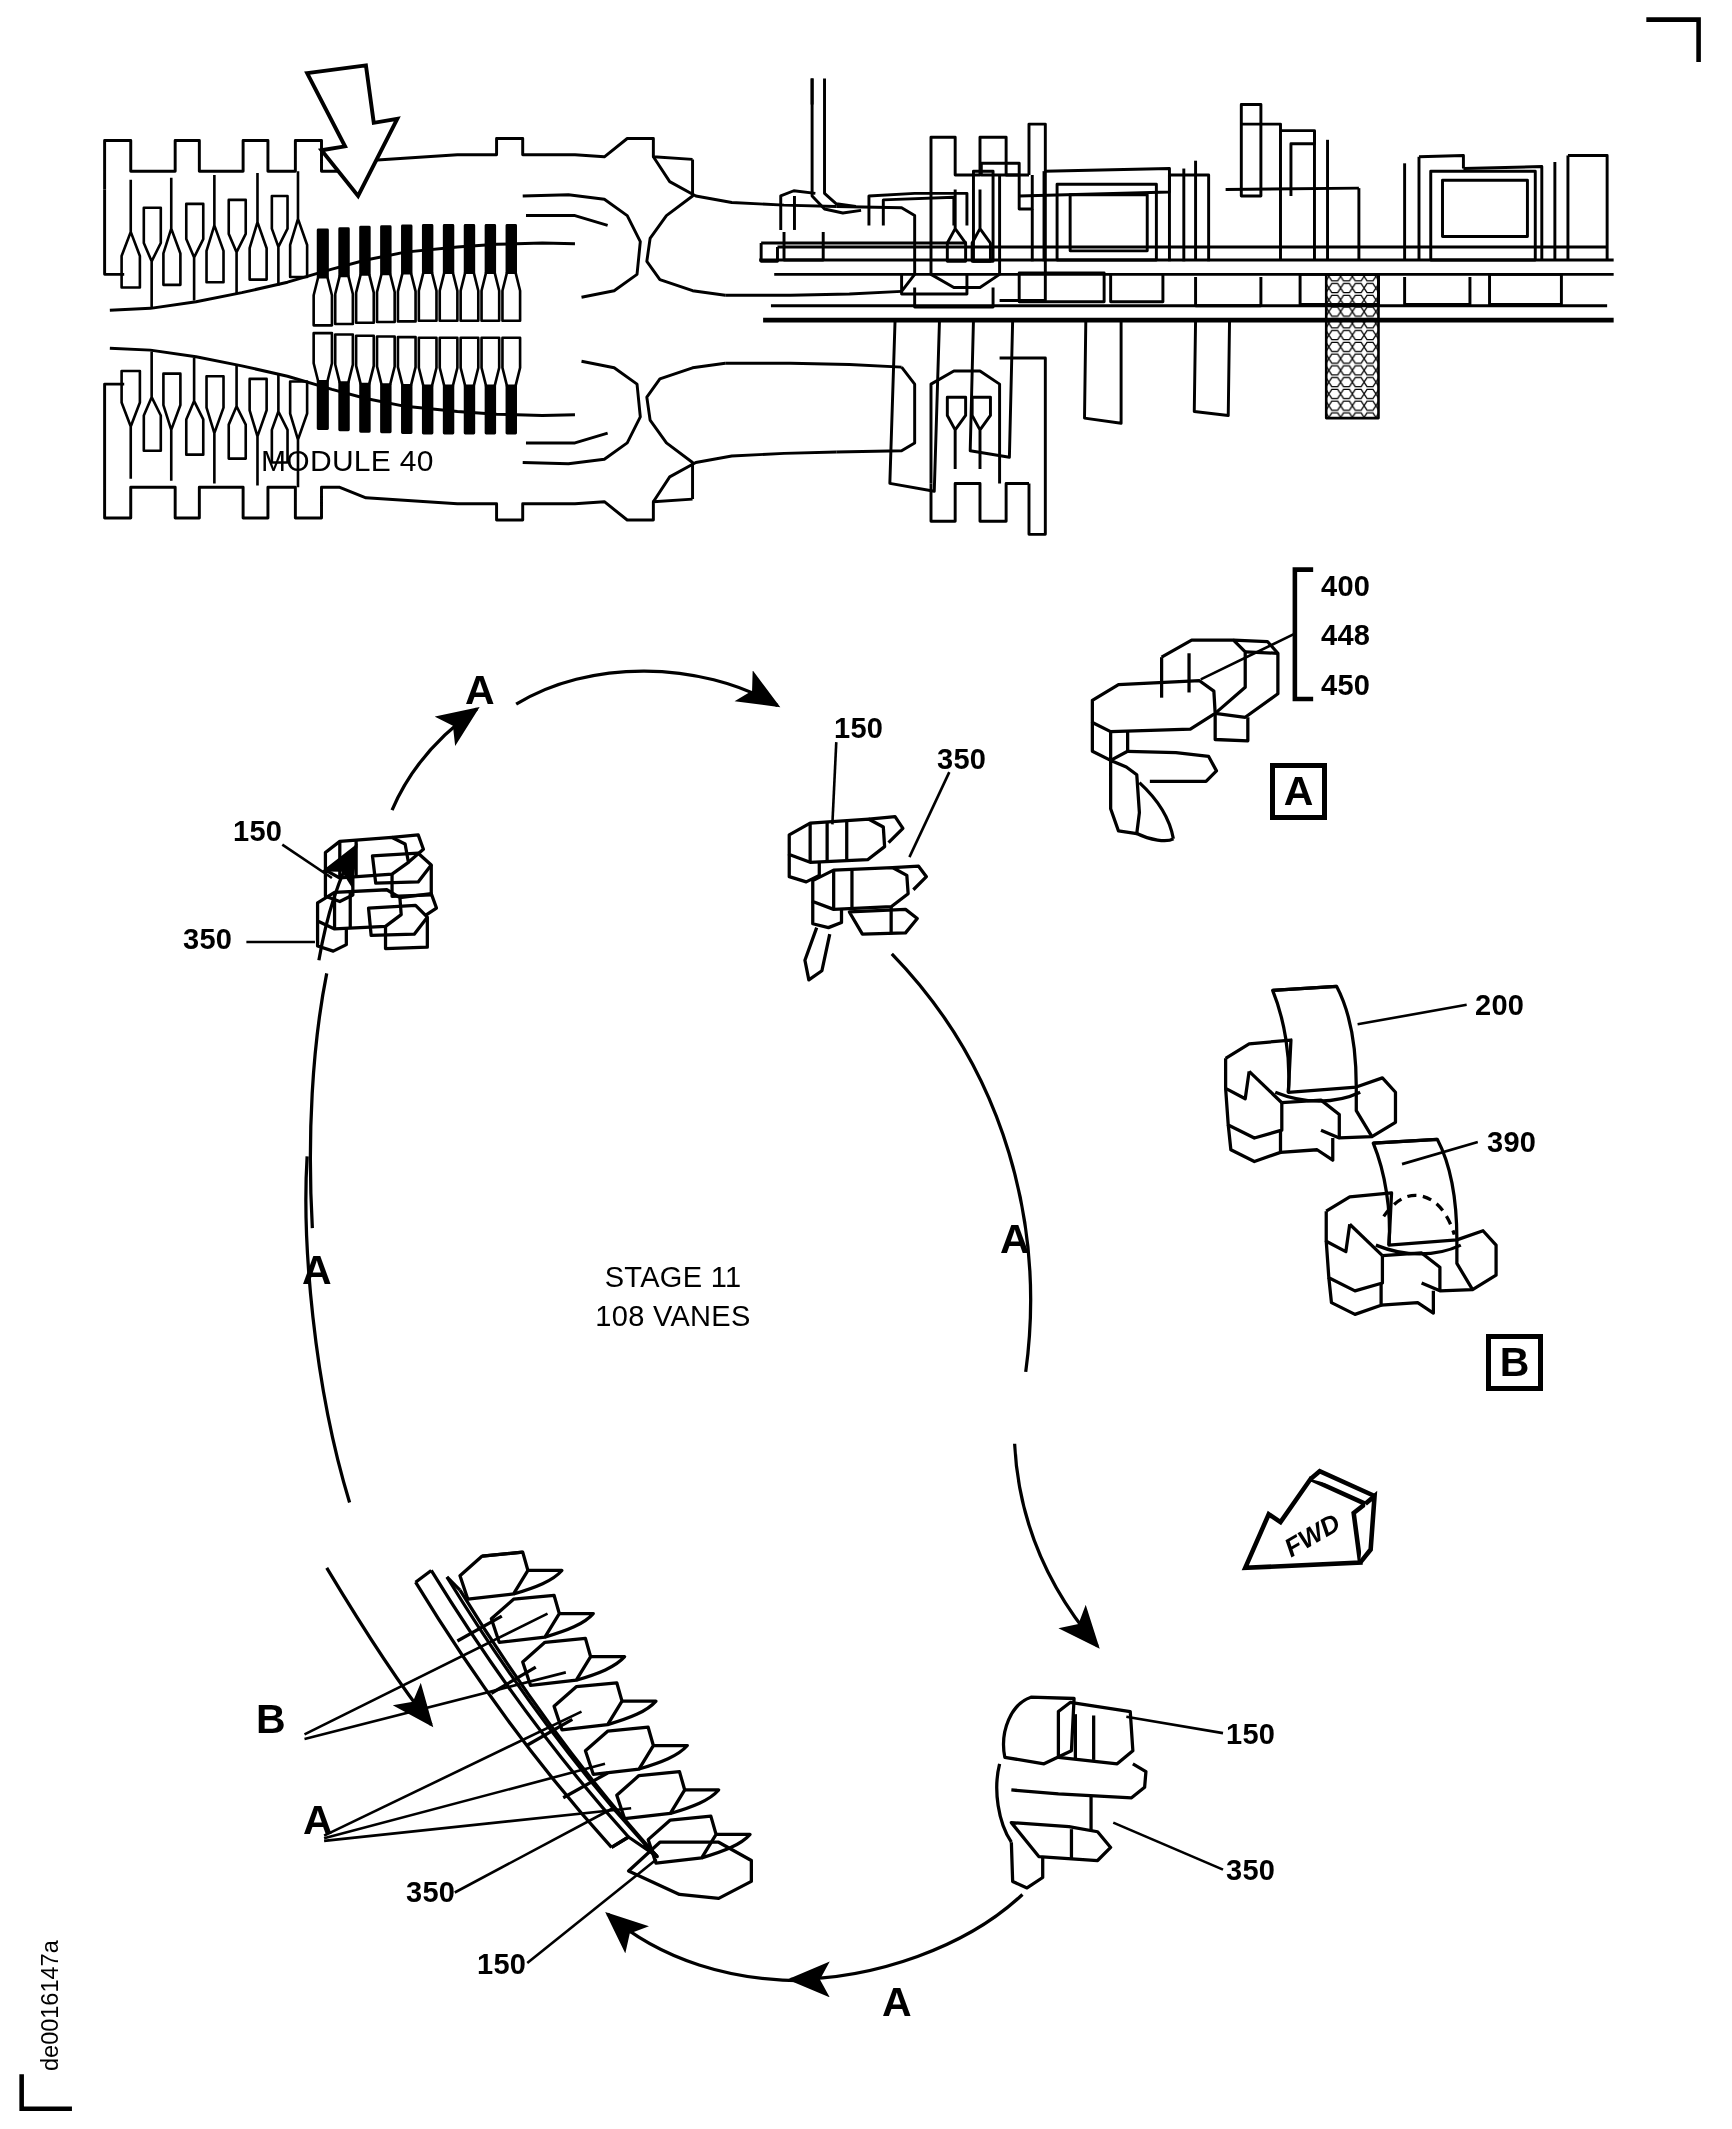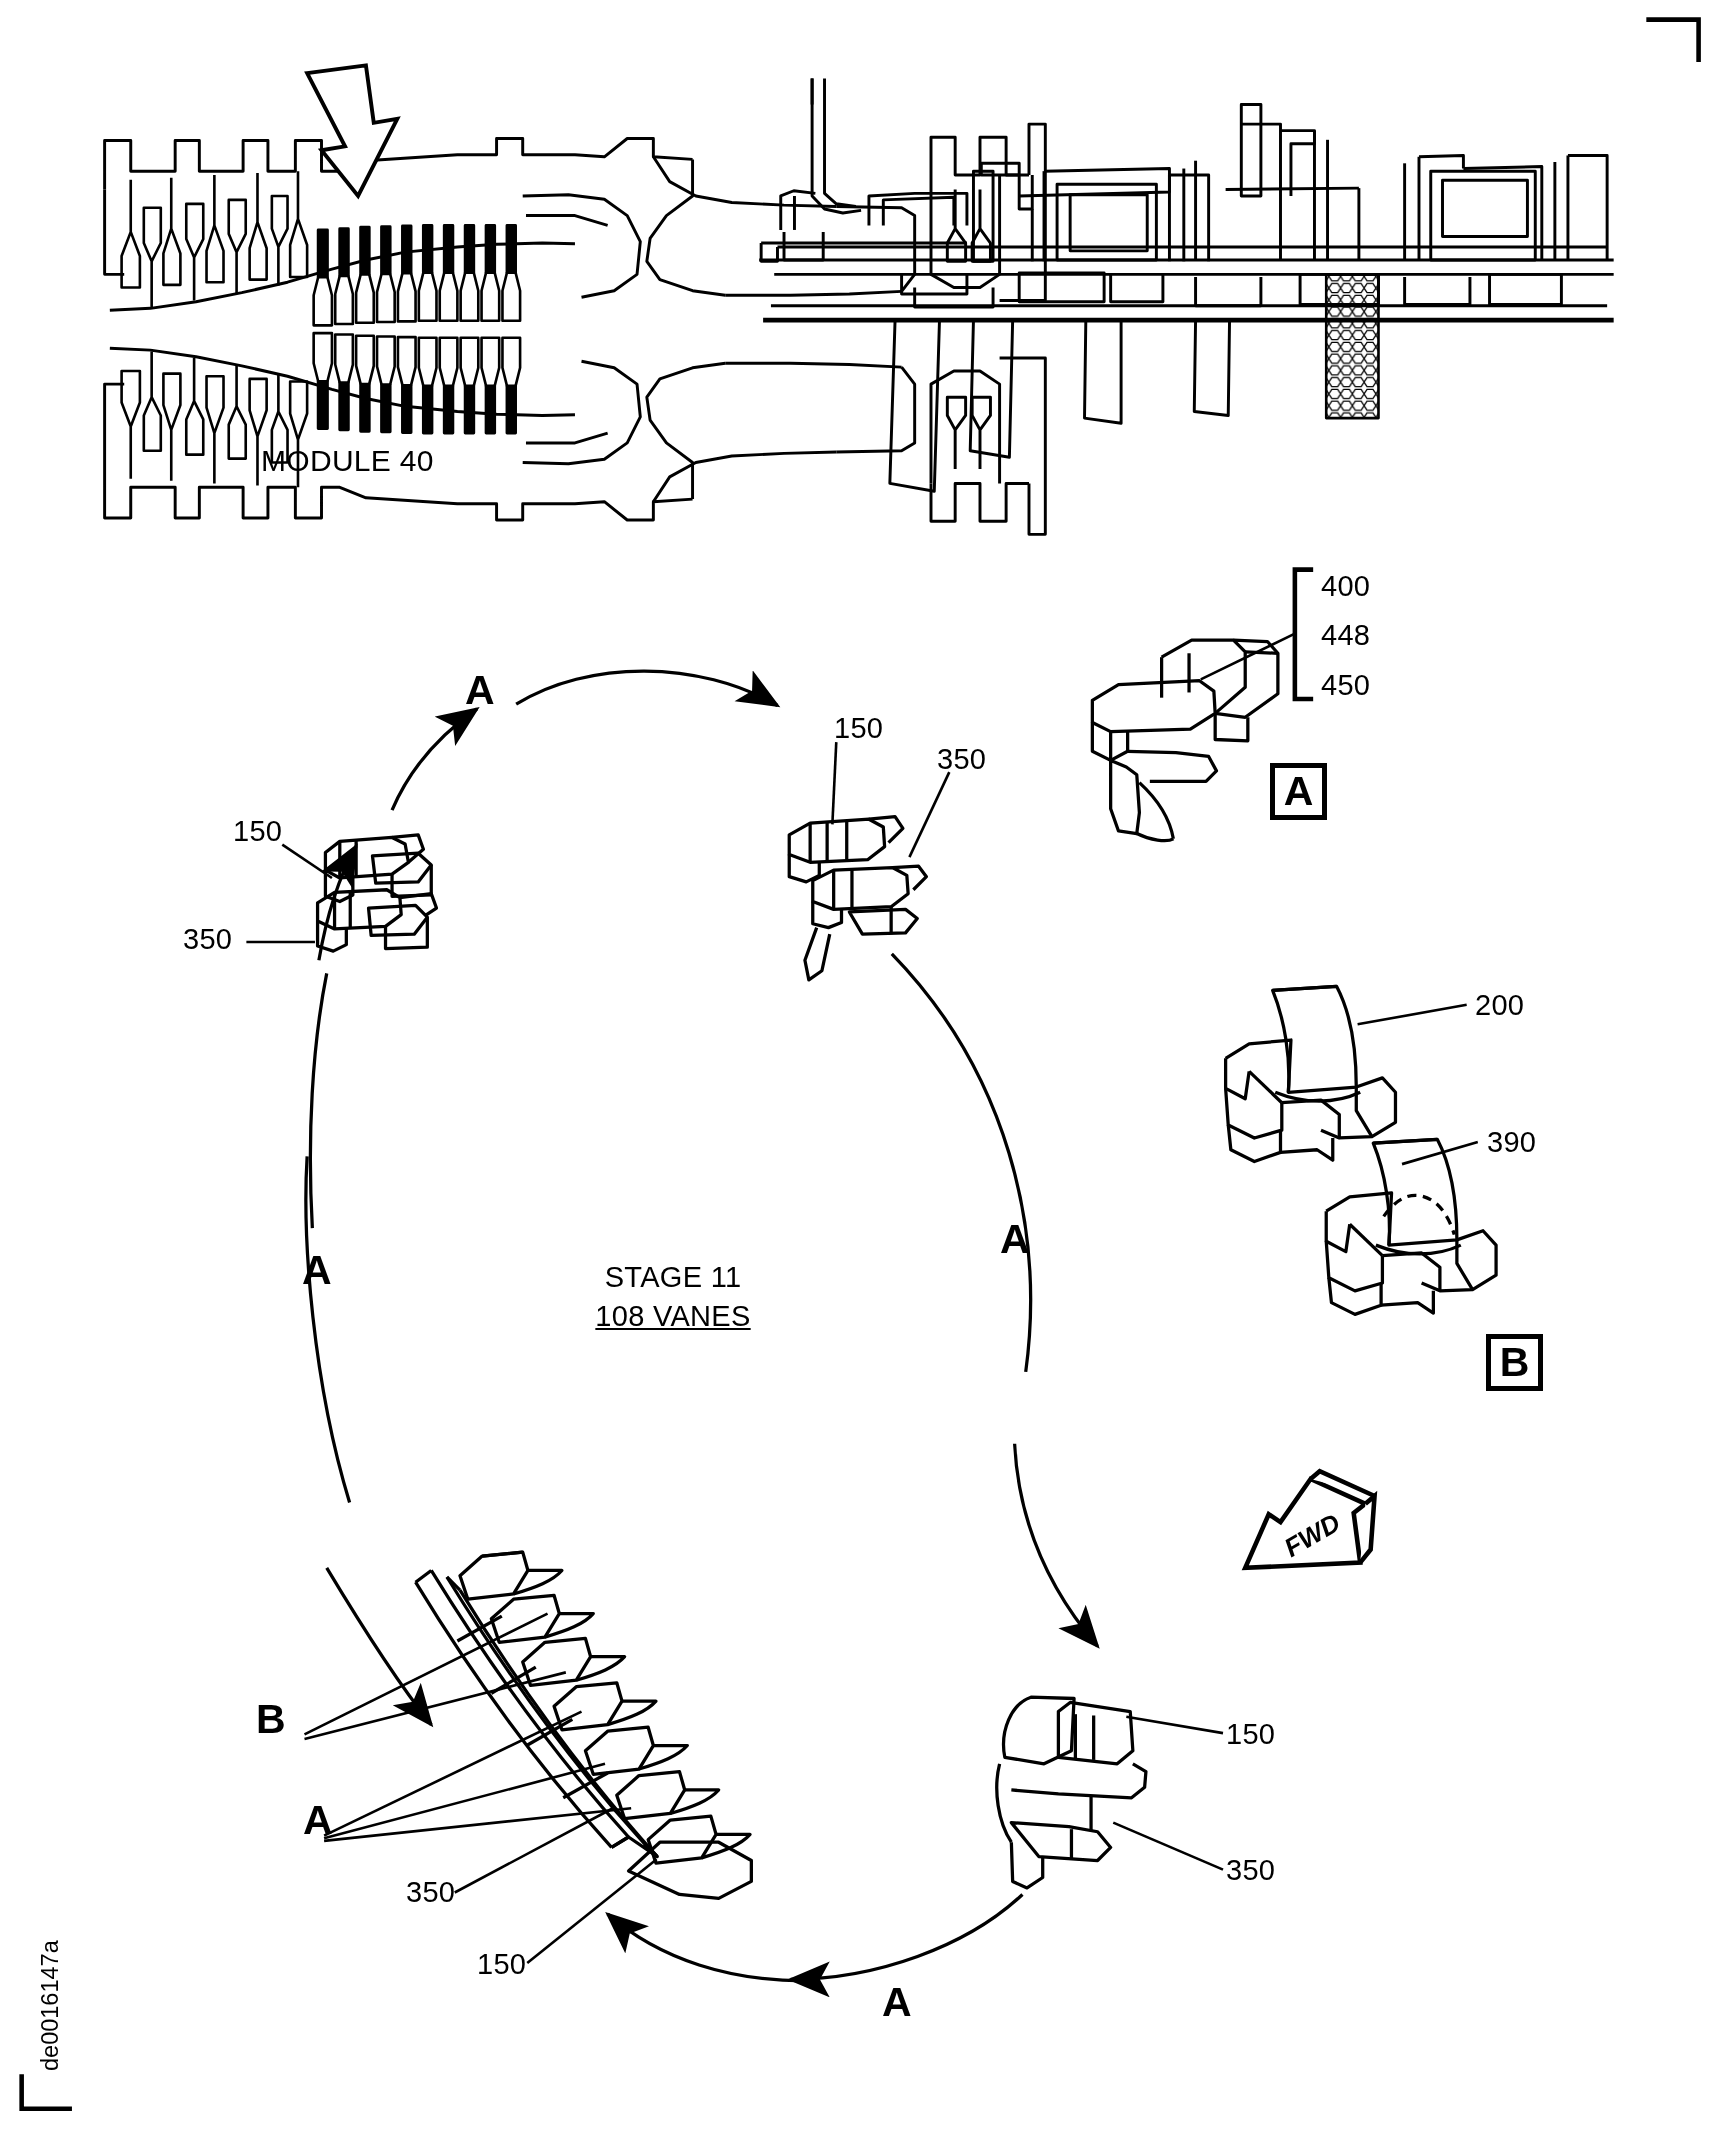--- a/index.html
+++ b/index.html
@@ -28,20 +28,21 @@
   }
   .lbl {
     position: absolute;
     white-space: pre;
     line-height: 1.12;
     font-family: "Liberation Sans", sans-serif;
   }
   .num {
     font-size: 29px;
     letter-spacing: 0.3px;
+    font-weight: bold;
   }
   .module-label {
     font-size: 30px;
     letter-spacing: 0.3px;
   }
   .stage-label {
     font-size: 29px;
     text-align: center;
     letter-spacing: 0.3px;
   }
@@ -495,21 +496,21 @@
   <div class="lbl num" style="left:1321px; top:669px;">450</div>
 
   <div class="boxletter" style="left:1270px; top:763px;">A</div>
 
   <div class="lbl num" style="left:1475px; top:989px;text-align:right;">200</div>
   <div class="lbl num" style="left:1487px; top:1126px;">390</div>
 
   <div class="boxletter" style="left:1486px; top:1334px;">B</div>
 
   <div class="lbl stage-label" style="left:575px; top:1261px; width:196px;">STAGE 11</div>
-  <div class="lbl stage-label" style="left:575px; top:1300px; width:196px;text-decoration:underline;">108 VANES</div>
+  <div class="lbl stage-label" style="left:575px; top:1300px; width:196px;">108 VANES</div>
 
   <div class="lbl num" style="left:233px; top:815px;">150</div>
   <div class="lbl num" style="left:183px; top:923px;">350</div>
 
   <div class="lbl num" style="left:834px; top:712px;">150</div>
   <div class="lbl num" style="left:937px; top:743px;">350</div>
 
   <div class="lbl num" style="left:1226px; top:1718px;">150</div>
   <div class="lbl num" style="left:1226px; top:1854px;">350</div>
 

